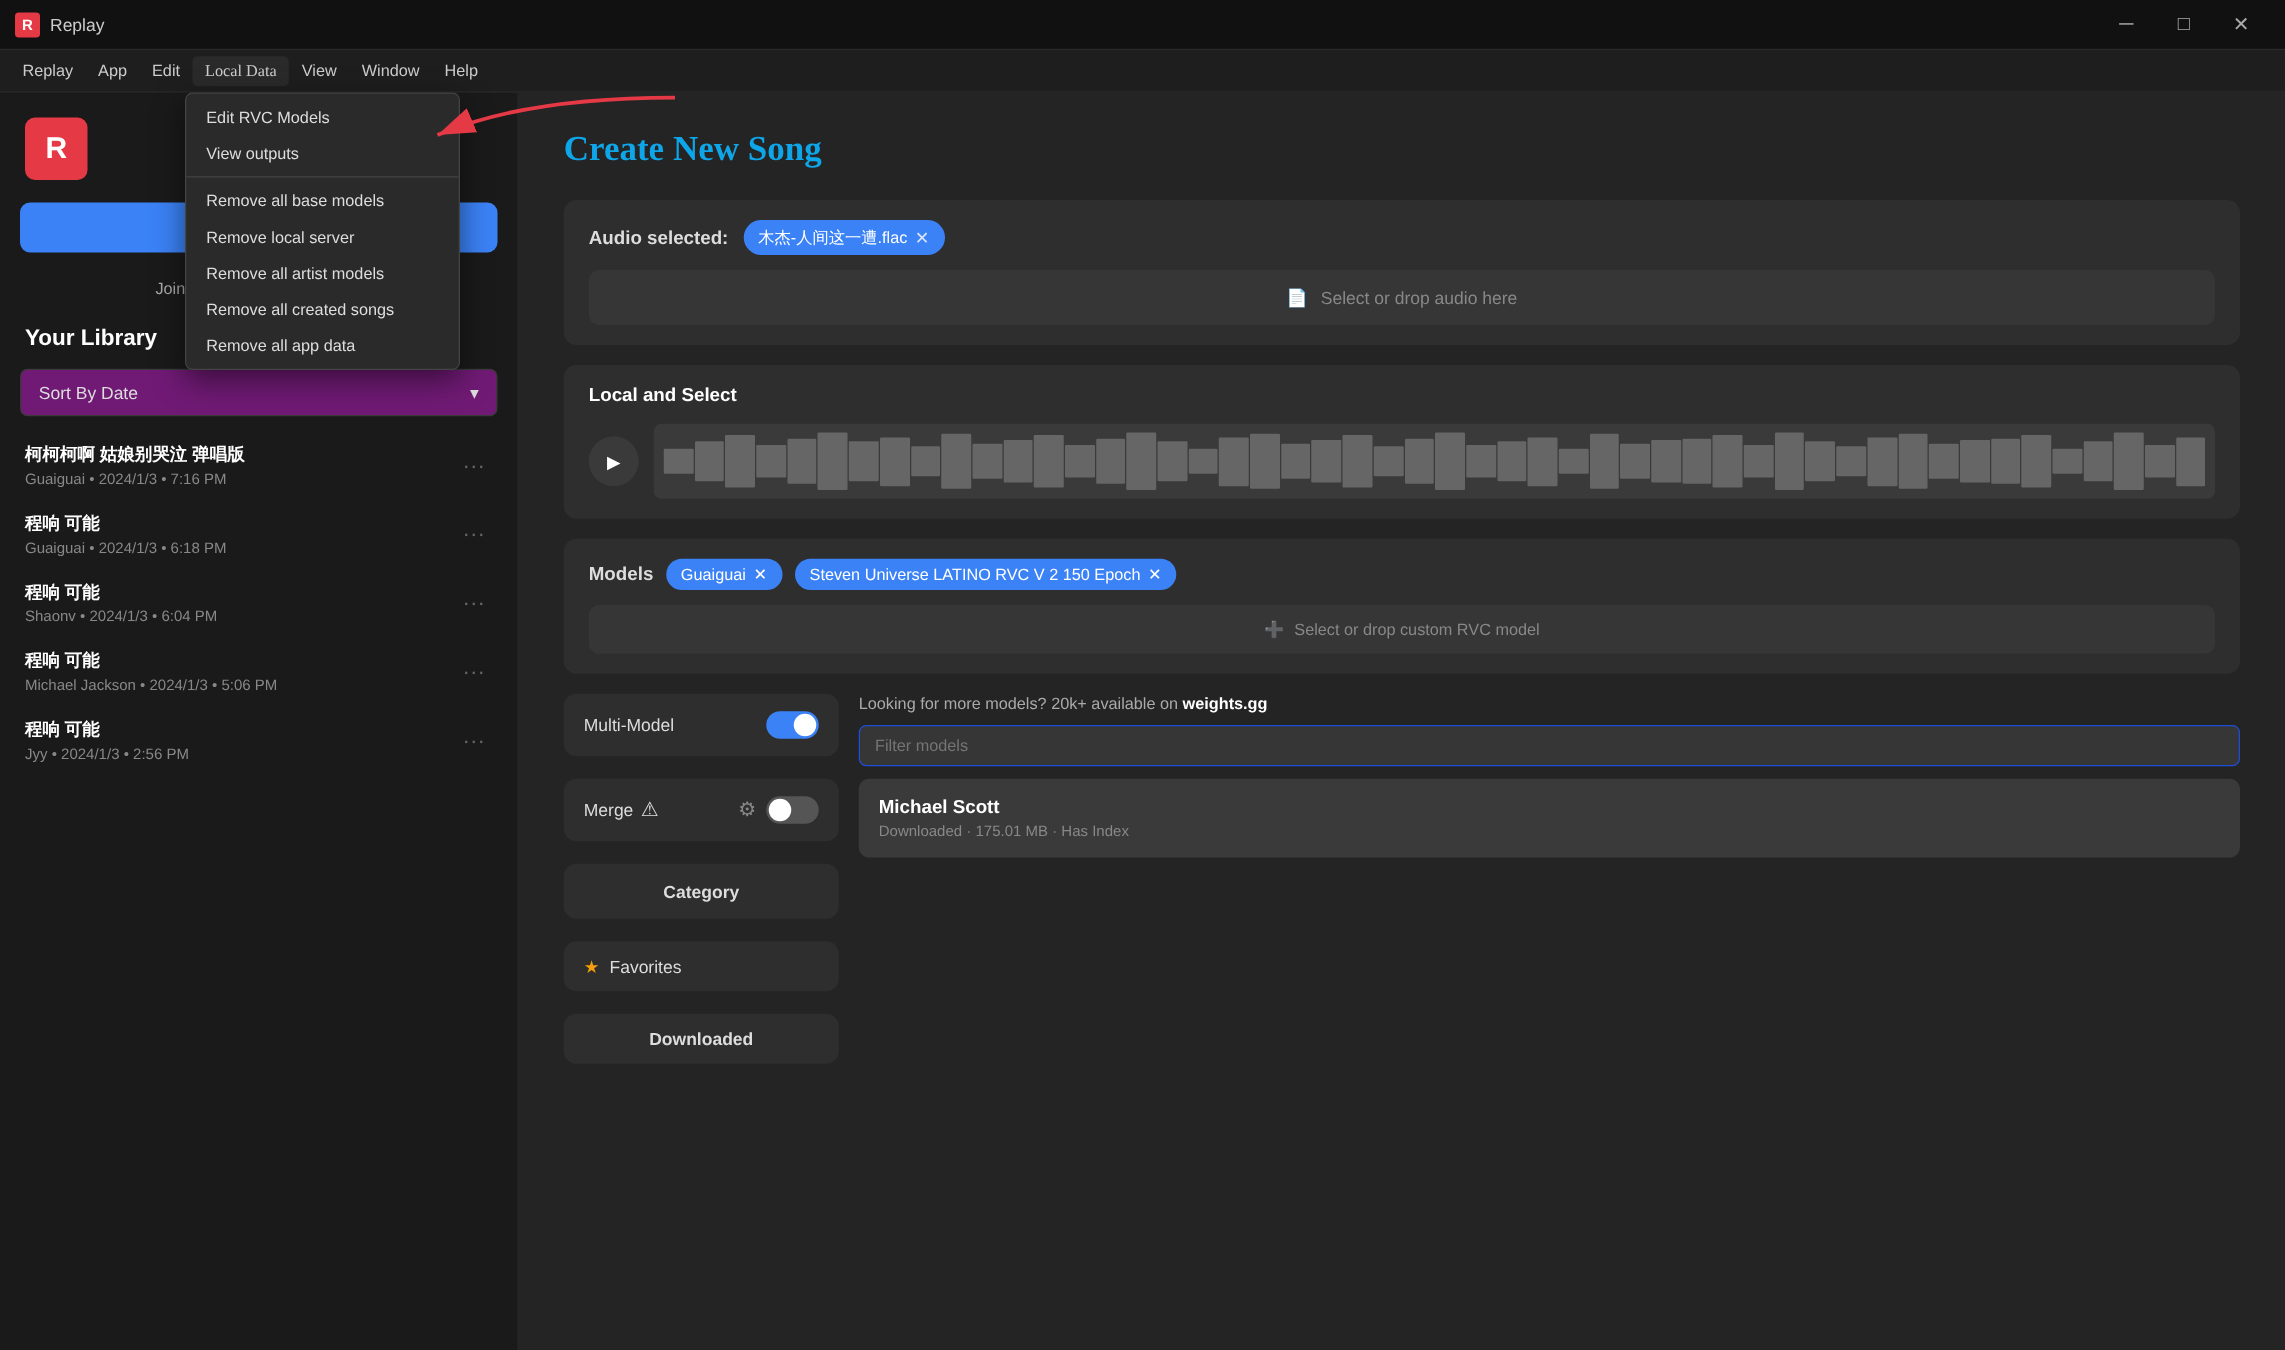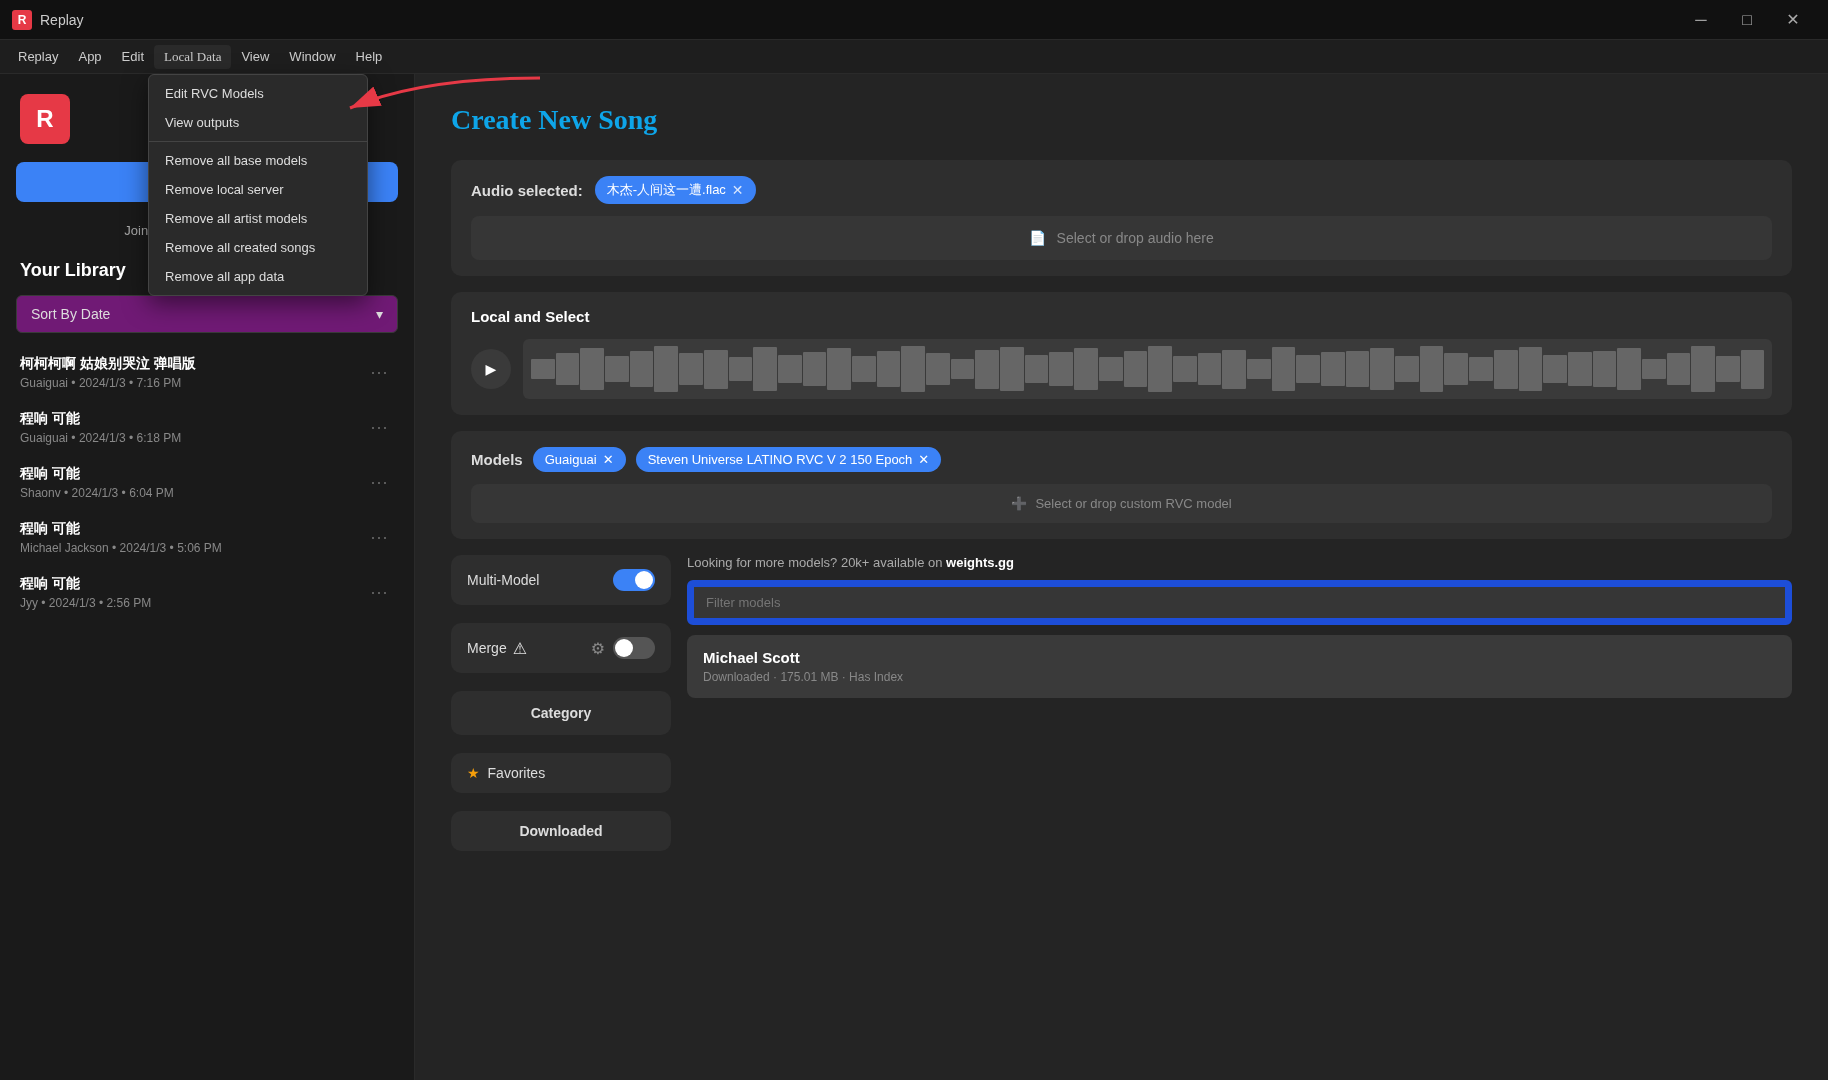--- a/index.html
+++ b/index.html
@@ -479,21 +479,21 @@
       margin-bottom: 10px;
     }
     .model-list-info {
       font-size: 13px;
       color: #aaa;
     }
     .model-list-info strong { color: #fff; }
     .filter-input {
       width: 100%;
       background: #363636;
-      border: 7px solid #1d4ed8;
+      border: 1px solid #1d4ed8;
       border-radius: 6px;
       padding: 8px 12px;
       color: #ccc;
       font-size: 13px;
       outline: none;
       margin-bottom: 10px;
     }
     .model-entry {
       background: #3a3a3a;
       border-radius: 8px;

